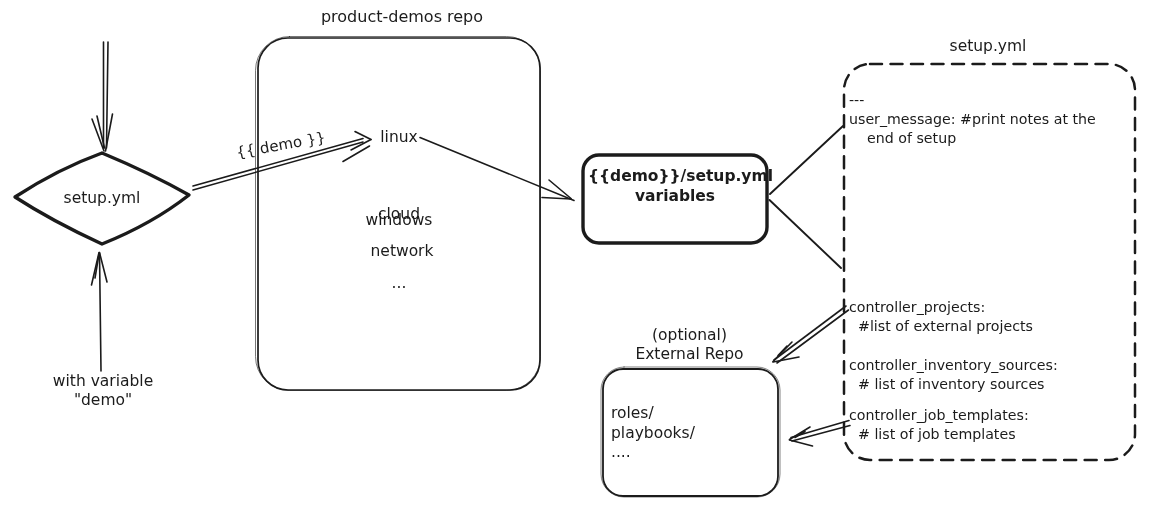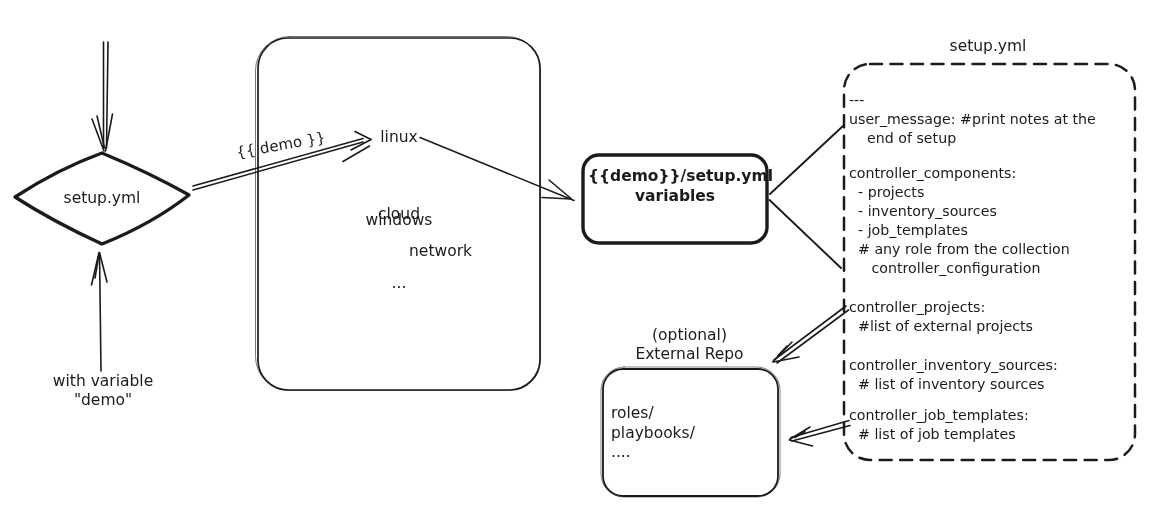--- a/index.html
+++ b/index.html
@@ -82,43 +82,38 @@
         <path d="M805 431.5 L795 437.5"></path>
     </g>
   </svg>
 
 
   <div class="txt ctr" style="left:27px;top:189px;width:150px;">setup.yml</div>
 
   <div class="txt ctr" style="left:23px;top:372px;width:160px;">with variable
 "demo"</div>
 
+  <div class="txt ctr title" style="left:307px;top:7px;width:190px;">product-demos repo</div>
 
   <div class="txt ctr rot" style="left:231px;top:136px;width:100px;font-size:15px;">{{ demo }}</div>
 
   <div class="txt ctr" style="left:339px;top:128px;width:120px;">linux</div>
   <div class="txt ctr" style="left:339px;top:167px;width:120px;margin-top:44px;">windows</div>
   <div class="txt ctr" style="left:339px;top:205px;width:120px;">cloud</div>
-  <div class="txt ctr" style="left:352px;top:242px;width:120px;text-align:right;">network</div>
+  <div class="txt ctr" style="left:342px;top:242px;width:120px;">network</div>
   <div class="txt ctr" style="left:339px;top:274px;width:120px;">...</div>
 
   <div class="txt ctr" style="left:588px;top:167px;width:174px;line-height:19.5px;font-weight:bold;">{{demo}}/setup.yml
 variables</div>
 
   <div class="txt ctr" style="left:908px;top:37px;width:160px;">setup.yml</div>
 
   <div class="txt yaml" style="top:91px;">---
 user_message: #print notes at the
     end of setup</div>
-  <div class="txt yaml" style="top:164px;">controller_components:
-  - projects
-  - inventory_sources
-  - job_templates
-  # any role from the collection
-     controller_configuration</div>
   <div class="txt yaml" style="top:298px;">controller_projects:
   #list of external projects</div>
   <div class="txt yaml" style="top:356px;">controller_inventory_sources:
   # list of inventory sources</div>
   <div class="txt yaml" style="top:406px;">controller_job_templates:
   # list of job templates</div>
 
   <div class="txt ctr" style="left:607px;top:326px;width:165px;">(optional)
 External Repo</div>
 

